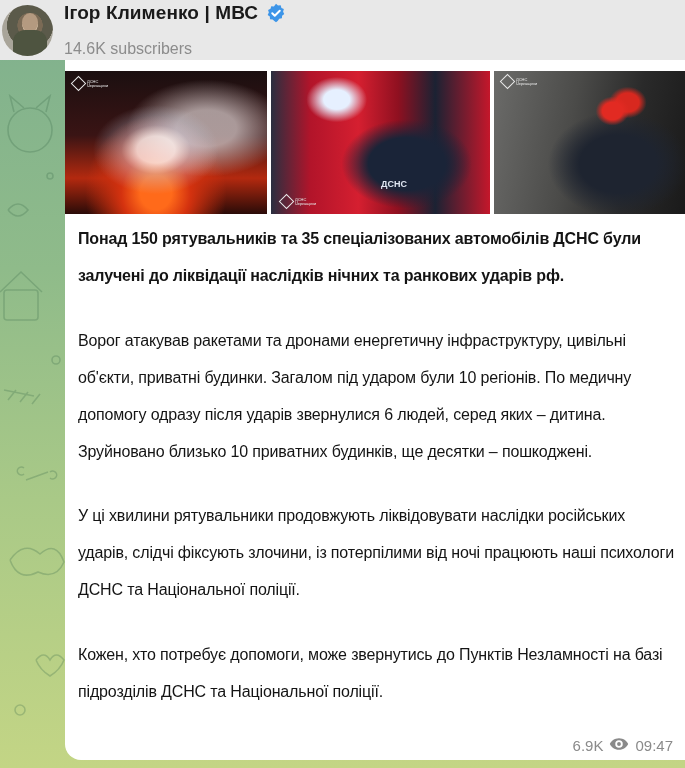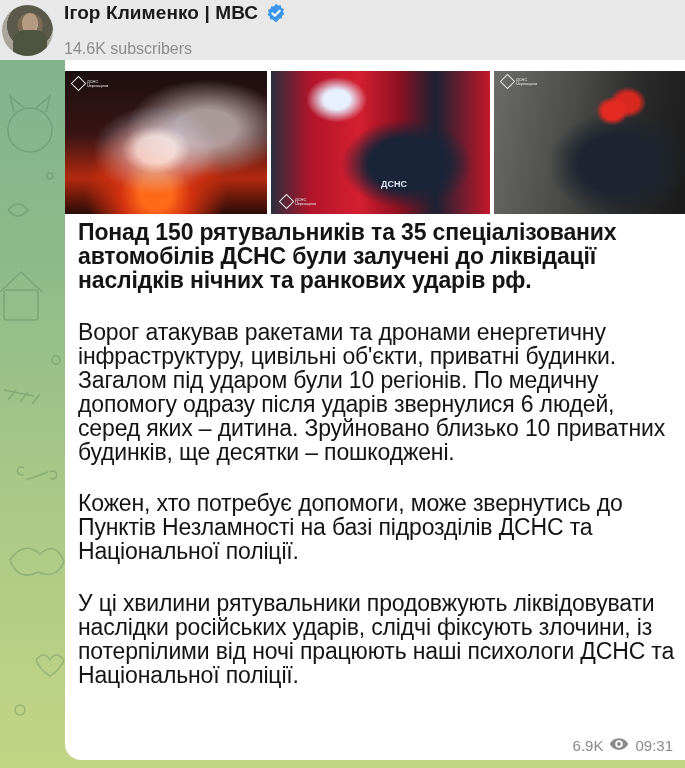--- a/index.html
+++ b/index.html
@@ -77,21 +77,21 @@
   }
   .dsns-logo .mark {
     width: 11px; height: 11px; border: 1px solid #e8e8e8; transform: rotate(45deg);
   }
   .tile-label {
     position: absolute; color: #dfe6f2; font-weight: bold; font-size: 9px;
   }
 
   .text {
     position: absolute; left: 13px; top: 160px; width: 600px;
-    font-size: 23px; line-height: 24px; color: #141414;
+    font-size: 16px; line-height: 37px; color: #141414;
     font-family: "Liberation Sans", sans-serif;
     letter-spacing: -0.15px;
   }
   .text p { margin: 0 0 27.5px 0; }
   .text p.lead { font-weight: bold; }
   .meta {
     position: absolute; right: 12px; bottom: 6px;
     display: flex; gap: 6px;
     color: #8a8a8a; font-size: 15px;
   }
@@ -162,25 +162,25 @@
             <div>ДСНС</div>
             <div>Черкащини</div>
           </div>
       </div>
     </div>
   </div>
 
   <div class="text">
     <p class="lead">Понад 150 рятувальників та 35 спеціалізованих автомобілів ДСНС були залучені до ліквідації наслідків нічних та ранкових ударів рф.</p>
     <p>Ворог атакував ракетами та дронами енергетичну інфраструктуру, цивільні об'єкти, приватні будинки. Загалом під ударом були 10 регіонів. По медичну допомогу одразу після ударів звернулися 6 людей, серед яких – дитина. Зруйновано близько 10 приватних будинків, ще десятки – пошкоджені.</p>
+    <p>У ці хвилини рятувальники продовжують ліквідовувати наслідки російських ударів, слідчі фіксують злочини, із потерпілими від ночі працюють наші психологи ДСНС та Національної поліції.</p>
     <p>Кожен, хто потребує допомоги, може звернутись до Пунктів Незламності на базі підрозділів ДСНС та Національної поліції.</p>
-    <p>У ці хвилини рятувальники продовжують ліквідовувати наслідки російських ударів, слідчі фіксують злочини, із потерпілими від ночі працюють наші психологи ДСНС та Національної поліції.</p>
   </div>
 
   <div class="meta">
     <span>6.9K</span>
     <svg class="eye-icon" viewBox="0 0 24 16">
       <path fill="#8a8a8a" d="M12 1C6.5 1 2.3 4.6 1 8c1.3 3.4 5.5 7 11 7s9.7-3.6 11-7c-1.3-3.4-5.5-7-11-7zm0 11.5A4.5 4.5 0 1 1 12 3.5a4.5 4.5 0 0 1 0 9z"></path>
       <circle cx="12" cy="8" r="2.3" fill="#8a8a8a"></circle>
     </svg>
-    <span>09:31</span>
+    <span>09:47</span>
   </div>
 </div>
 
 </body></html>

